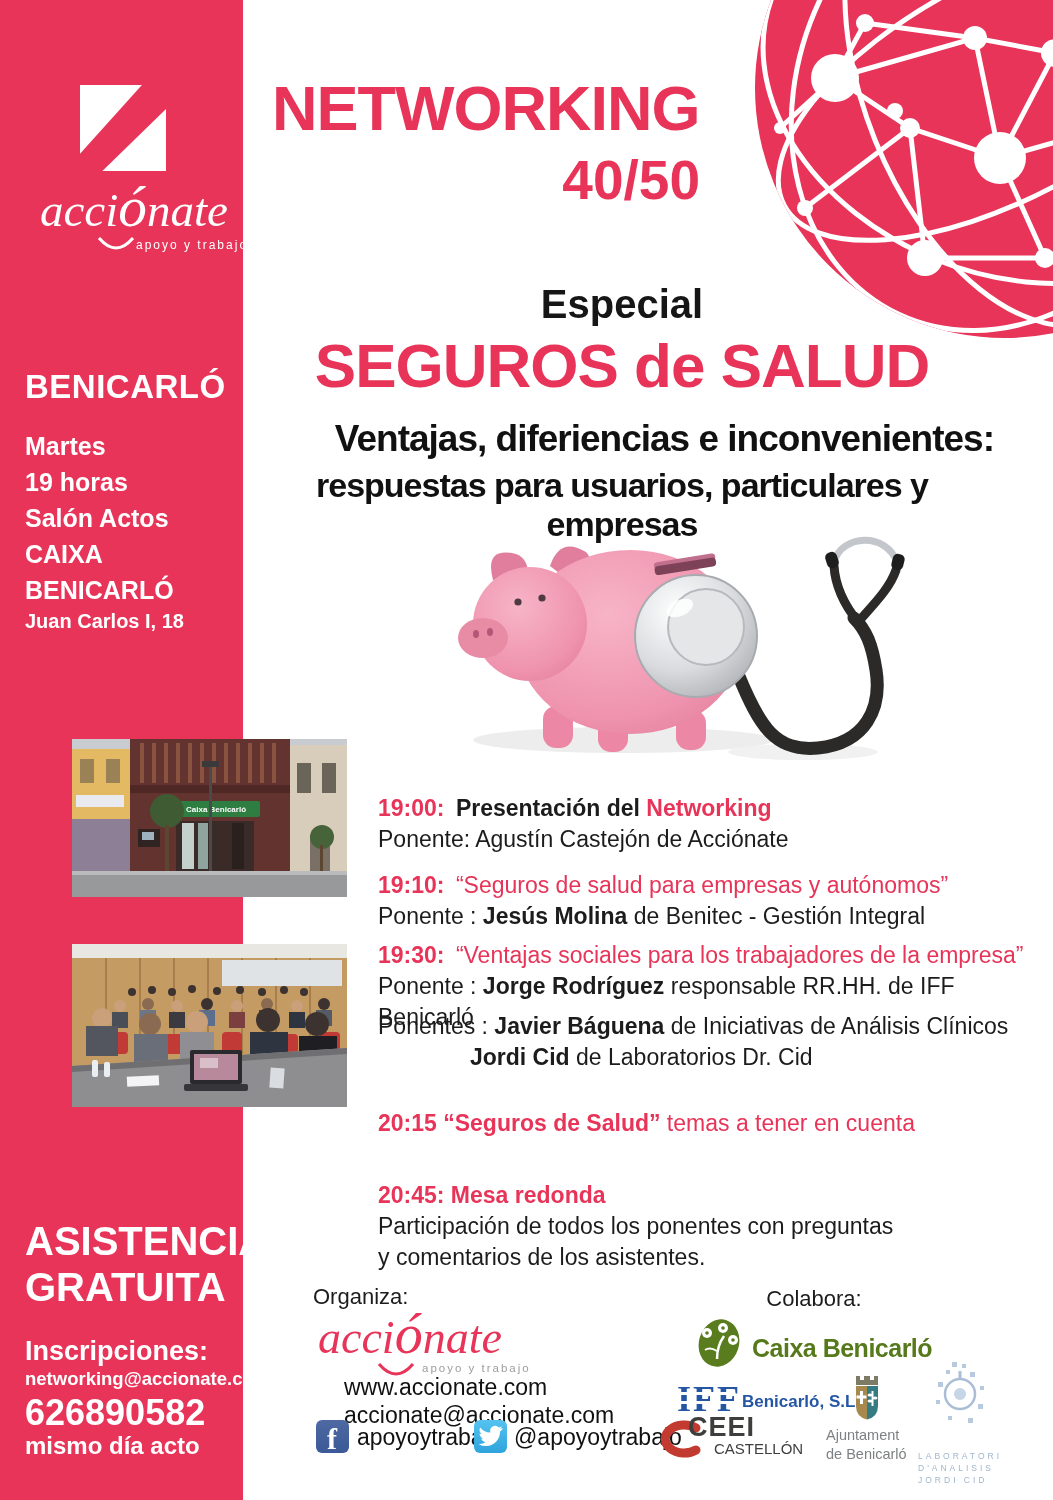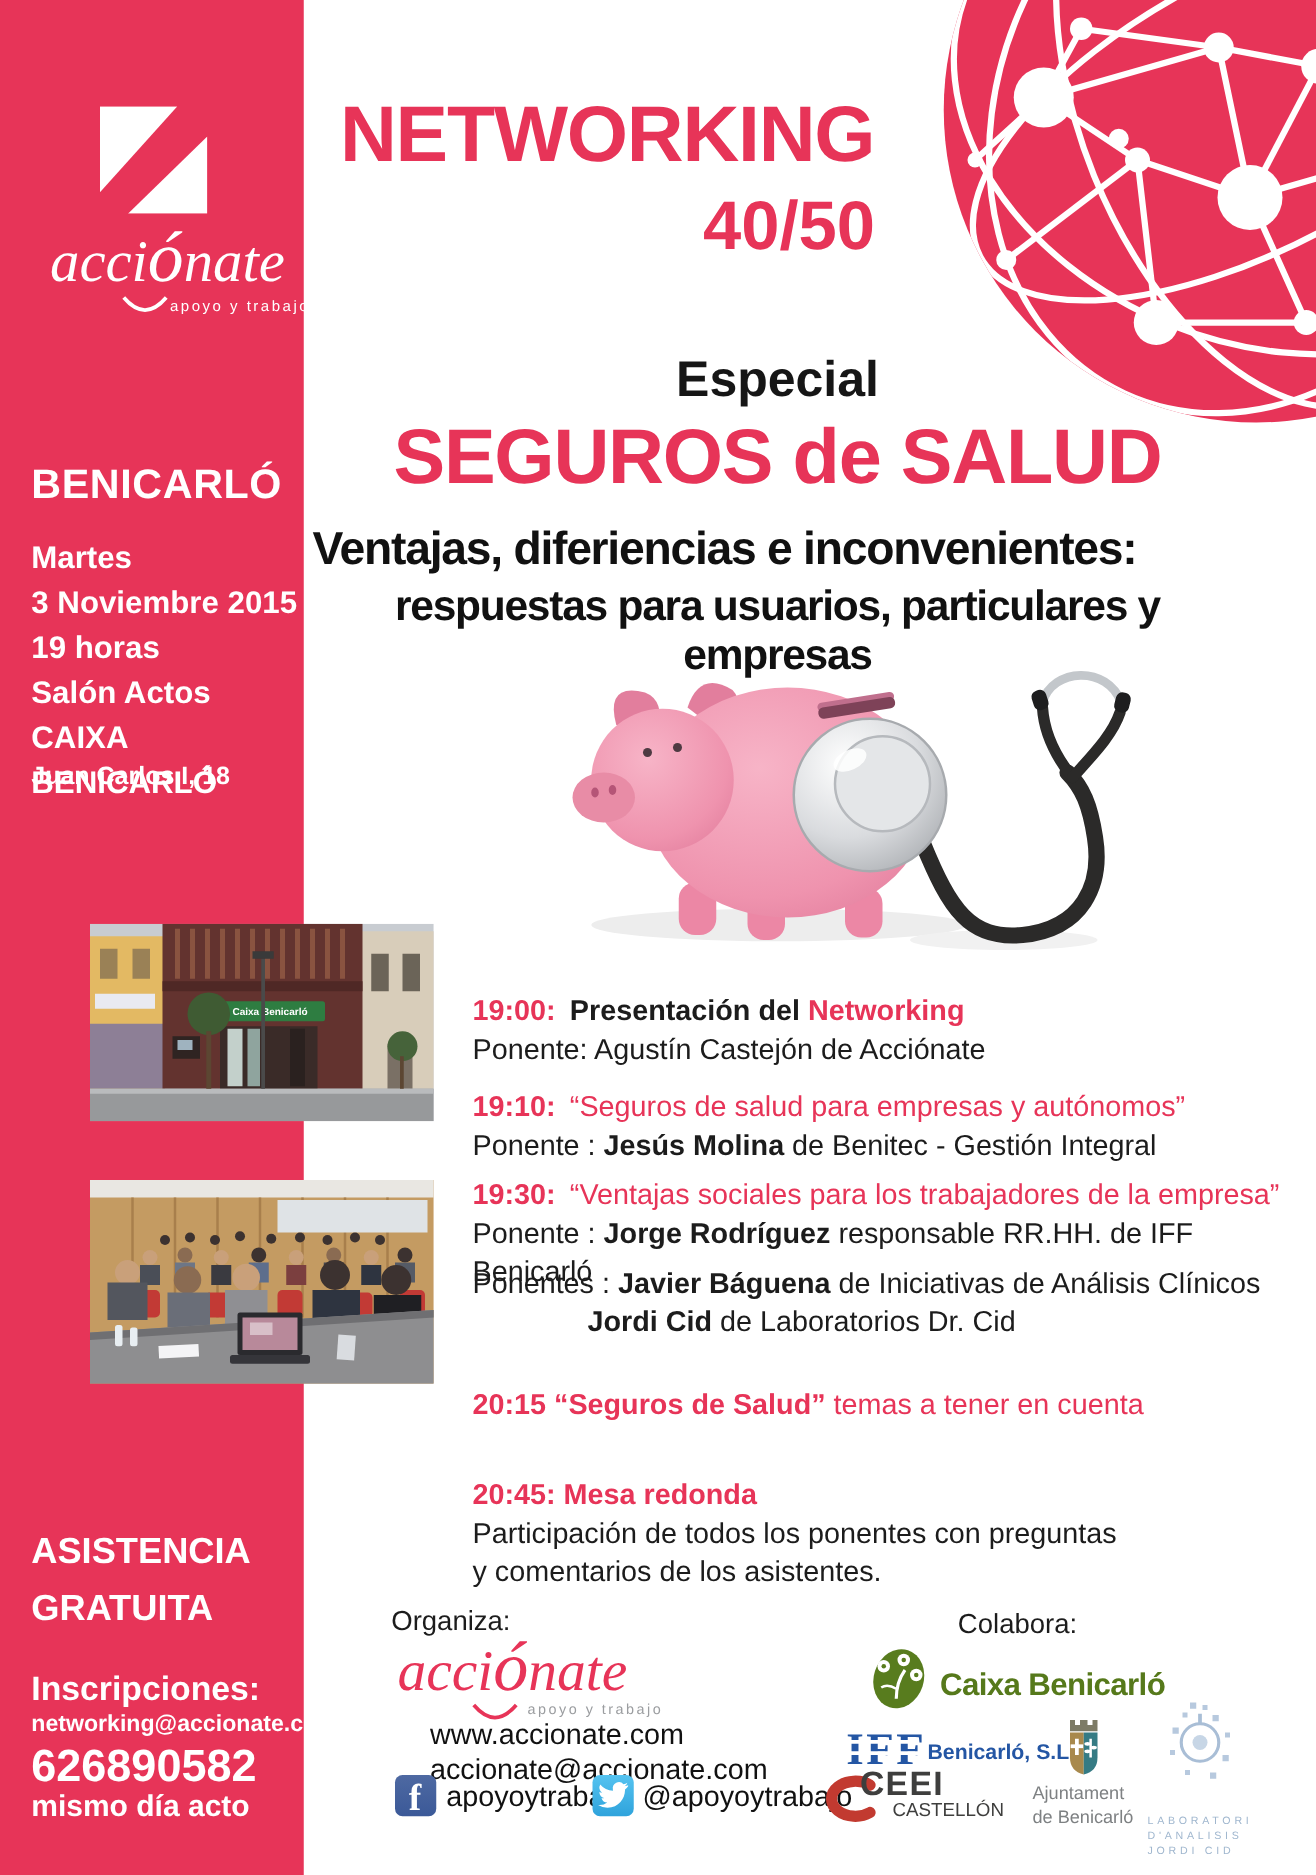--- a/index.html
+++ b/index.html
@@ -15,33 +15,33 @@
   .brand { position:absolute; font-family:"Liberation Serif","DejaVu Serif",serif; font-style:italic; white-space:nowrap; }
   .brand .big-o { font-size:1.22em; line-height:1; }
   .brand .smile { position:absolute; }
   .brand .tagline { position:absolute; font-family:"Liberation Sans",sans-serif; font-style:normal; letter-spacing:2px; }
   .brand-side { left:40px; top:178px; font-size:47px; color:#fff; }
   .brand-side .tagline { left:96px; top:60px; font-size:12px; color:#fff; }
   .brand-side .smile { left:56px; top:58px; }
   .side-location { position:absolute; left:25px; top:368px; font-size:33px; font-weight:800; letter-spacing:.5px; }
   .side-details { position:absolute; left:25px; top:428px; font-size:25px; font-weight:700; line-height:36px; }
   .side-address { position:absolute; left:25px; top:610px; font-size:20px; font-weight:700; }
-  .side-free { position:absolute; left:25px; top:1218px; font-size:29px; font-weight:800; line-height:46px; }
+  .side-free { position:absolute; left:25px; top:1218px; font-size:40px; font-weight:800; line-height:46px; }
   .side-insc-label { position:absolute; left:25px; top:1336px; font-size:27px; font-weight:800; }
   .side-insc-email { position:absolute; left:25px; top:1368px; font-size:18.5px; font-weight:700; }
   .side-phone { position:absolute; left:25px; top:1392px; font-size:36px; font-weight:800; }
   .side-note { position:absolute; left:25px; top:1432px; font-size:24px; font-weight:700; }
 
   
   .h-title { position:absolute; left:272px; top:72px; font-size:63px; font-weight:800; color:var(--pink,#E73458); letter-spacing:-1px; }
   .h-edition { position:absolute; left:272px; top:148px; width:428px; text-align:right; font-size:55px; font-weight:800; color:var(--pink,#E73458); }
   .globe { position:absolute; left:745px; top:-172px; width:520px; height:520px; }
   .h-special { position:absolute; left:250px; top:282px; width:744px; text-align:center; font-size:40px; font-weight:800; color:#161616; }
   .h-stitle { position:absolute; left:250px; top:330px; width:744px; text-align:center; font-size:62px; font-weight:800; color:var(--pink,#E73458); letter-spacing:-1px; }
-  .h-sub1 { position:absolute; left:250px; top:418px; width:744px; text-align:left; font-size:37px; font-weight:800; color:#111; letter-spacing:-1px; }
+  .h-sub1 { position:absolute; left:250px; top:418px; width:744px; text-align:right; font-size:37px; font-weight:800; color:#111; letter-spacing:-1px; }
   .h-sub2 { position:absolute; left:250px; top:466px; width:744px; text-align:center; font-size:34px; font-weight:700; color:#111; letter-spacing:-1px; }
 
   
   .sblock { position:absolute; left:378px; width:650px; font-size:23px; line-height:31px; color:#1c1c1c; }
   .pk { color:var(--pink,#E73458); }
   .b { font-weight:700; }
   .stime { margin-right:5px; }
   .indent3 { padding-left:92px; }
 
   
@@ -119,21 +119,20 @@
     <div class="brand brand-side">
       <span>acci</span><span class="big-o">ó</span><span>nate</span>
       <svg class="smile" width="40" height="20">
           <path d="M3,2 Q20,22 37,2" stroke="#fff" stroke-width="3" fill="none"></path>
         </svg>
       <span class="tagline">apoyo y trabajo</span>
     </div>
     <h2 class="side-location">BENICARLÓ</h2>
     <div class="side-details">
       <div>Martes</div>
-      <div>3 Noviembre 2015</div>
       <div>19 horas</div>
       <div>Salón Actos</div>
       <div>CAIXA BENICARLÓ</div>
     </div>
     <div class="side-address">Juan Carlos I, 18</div>
     <div class="side-free">
       <div>ASISTENCIA</div>
       <div>GRATUITA</div>
     </div>
     <div class="side-insc-label">Inscripciones:</div>

